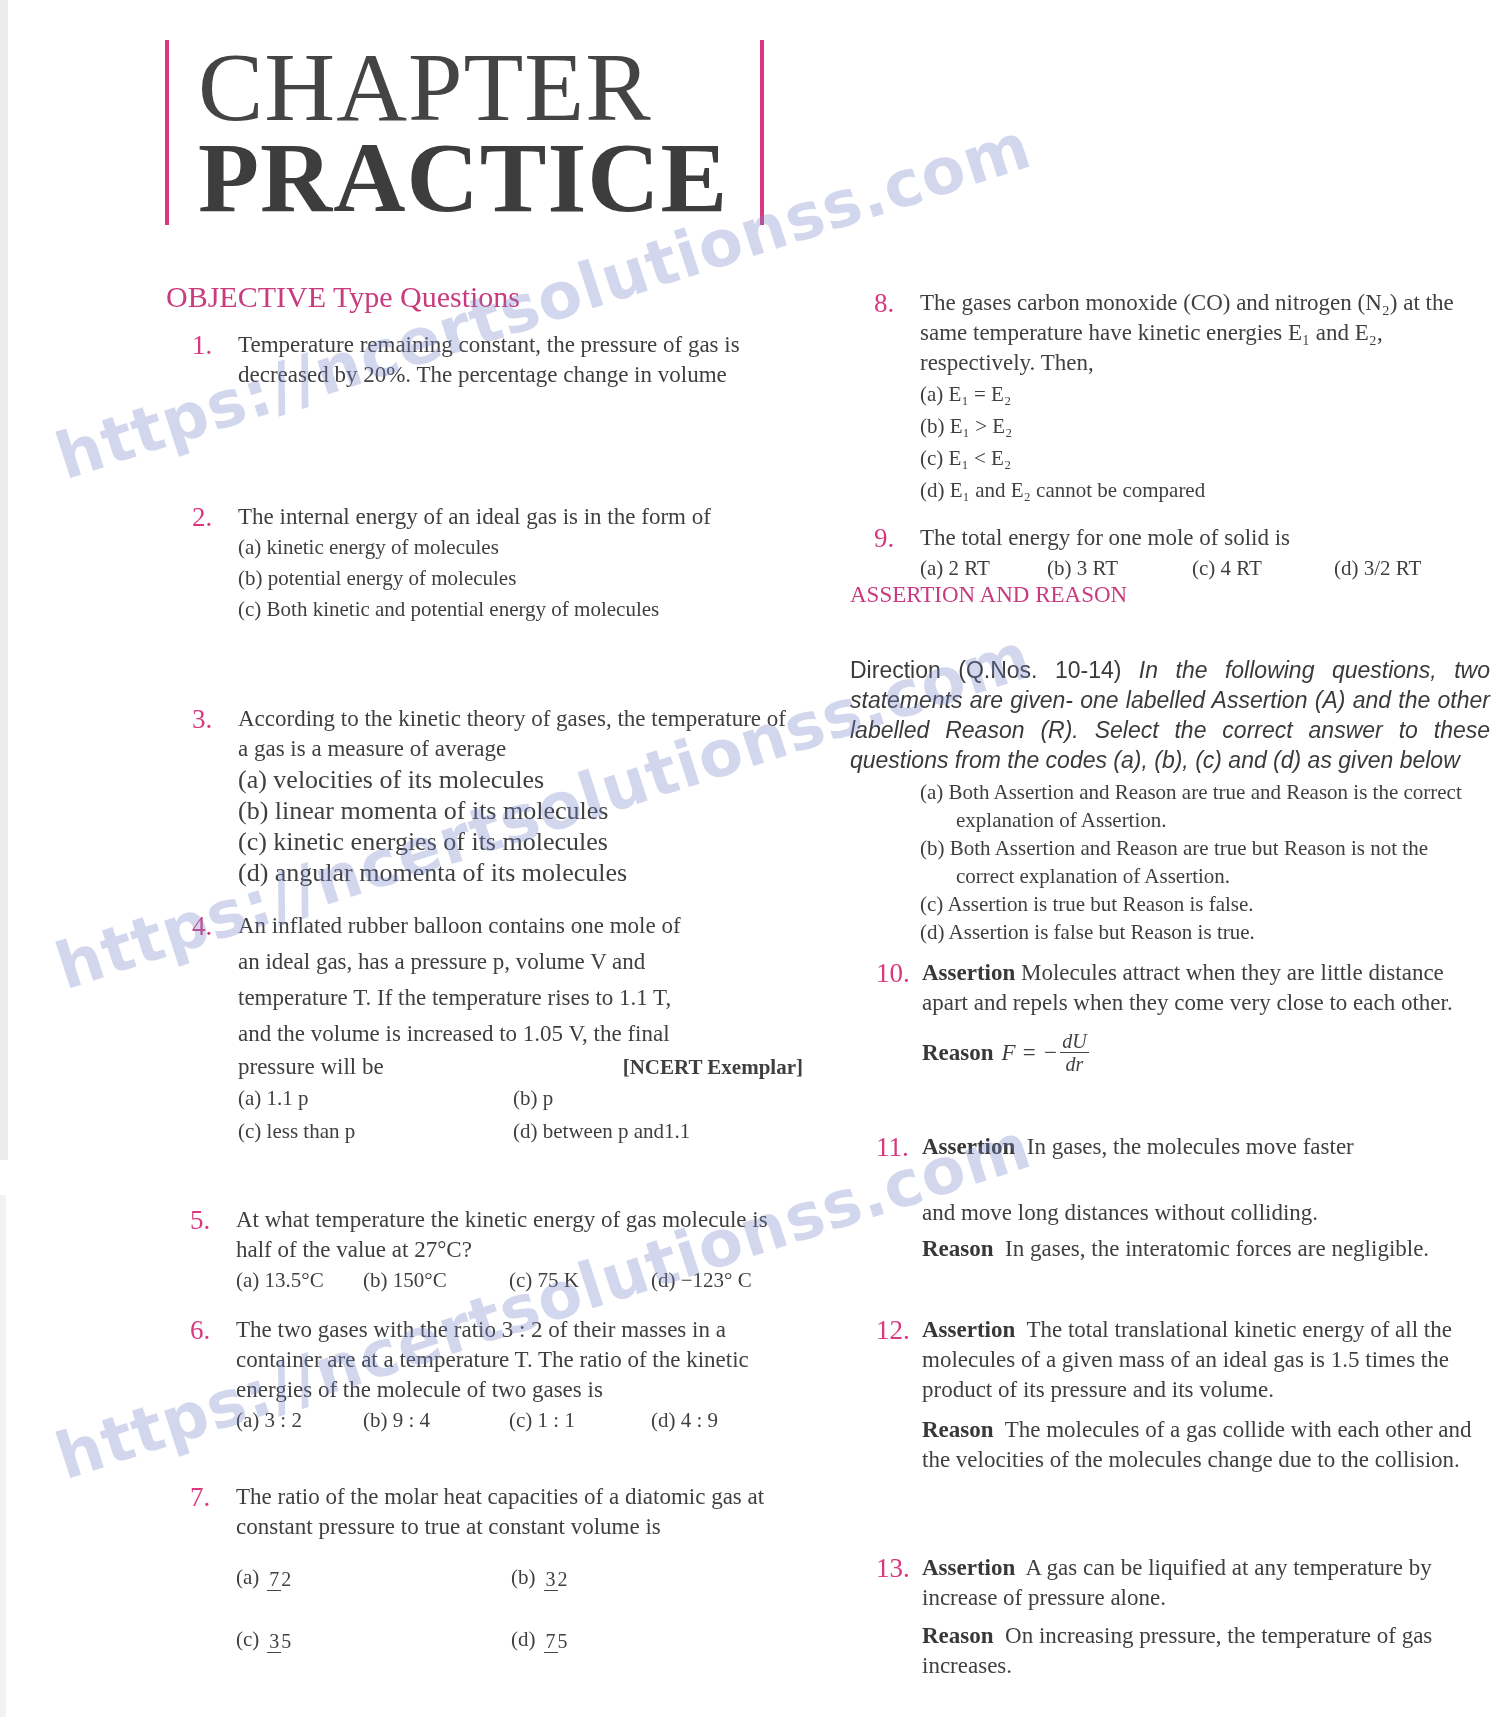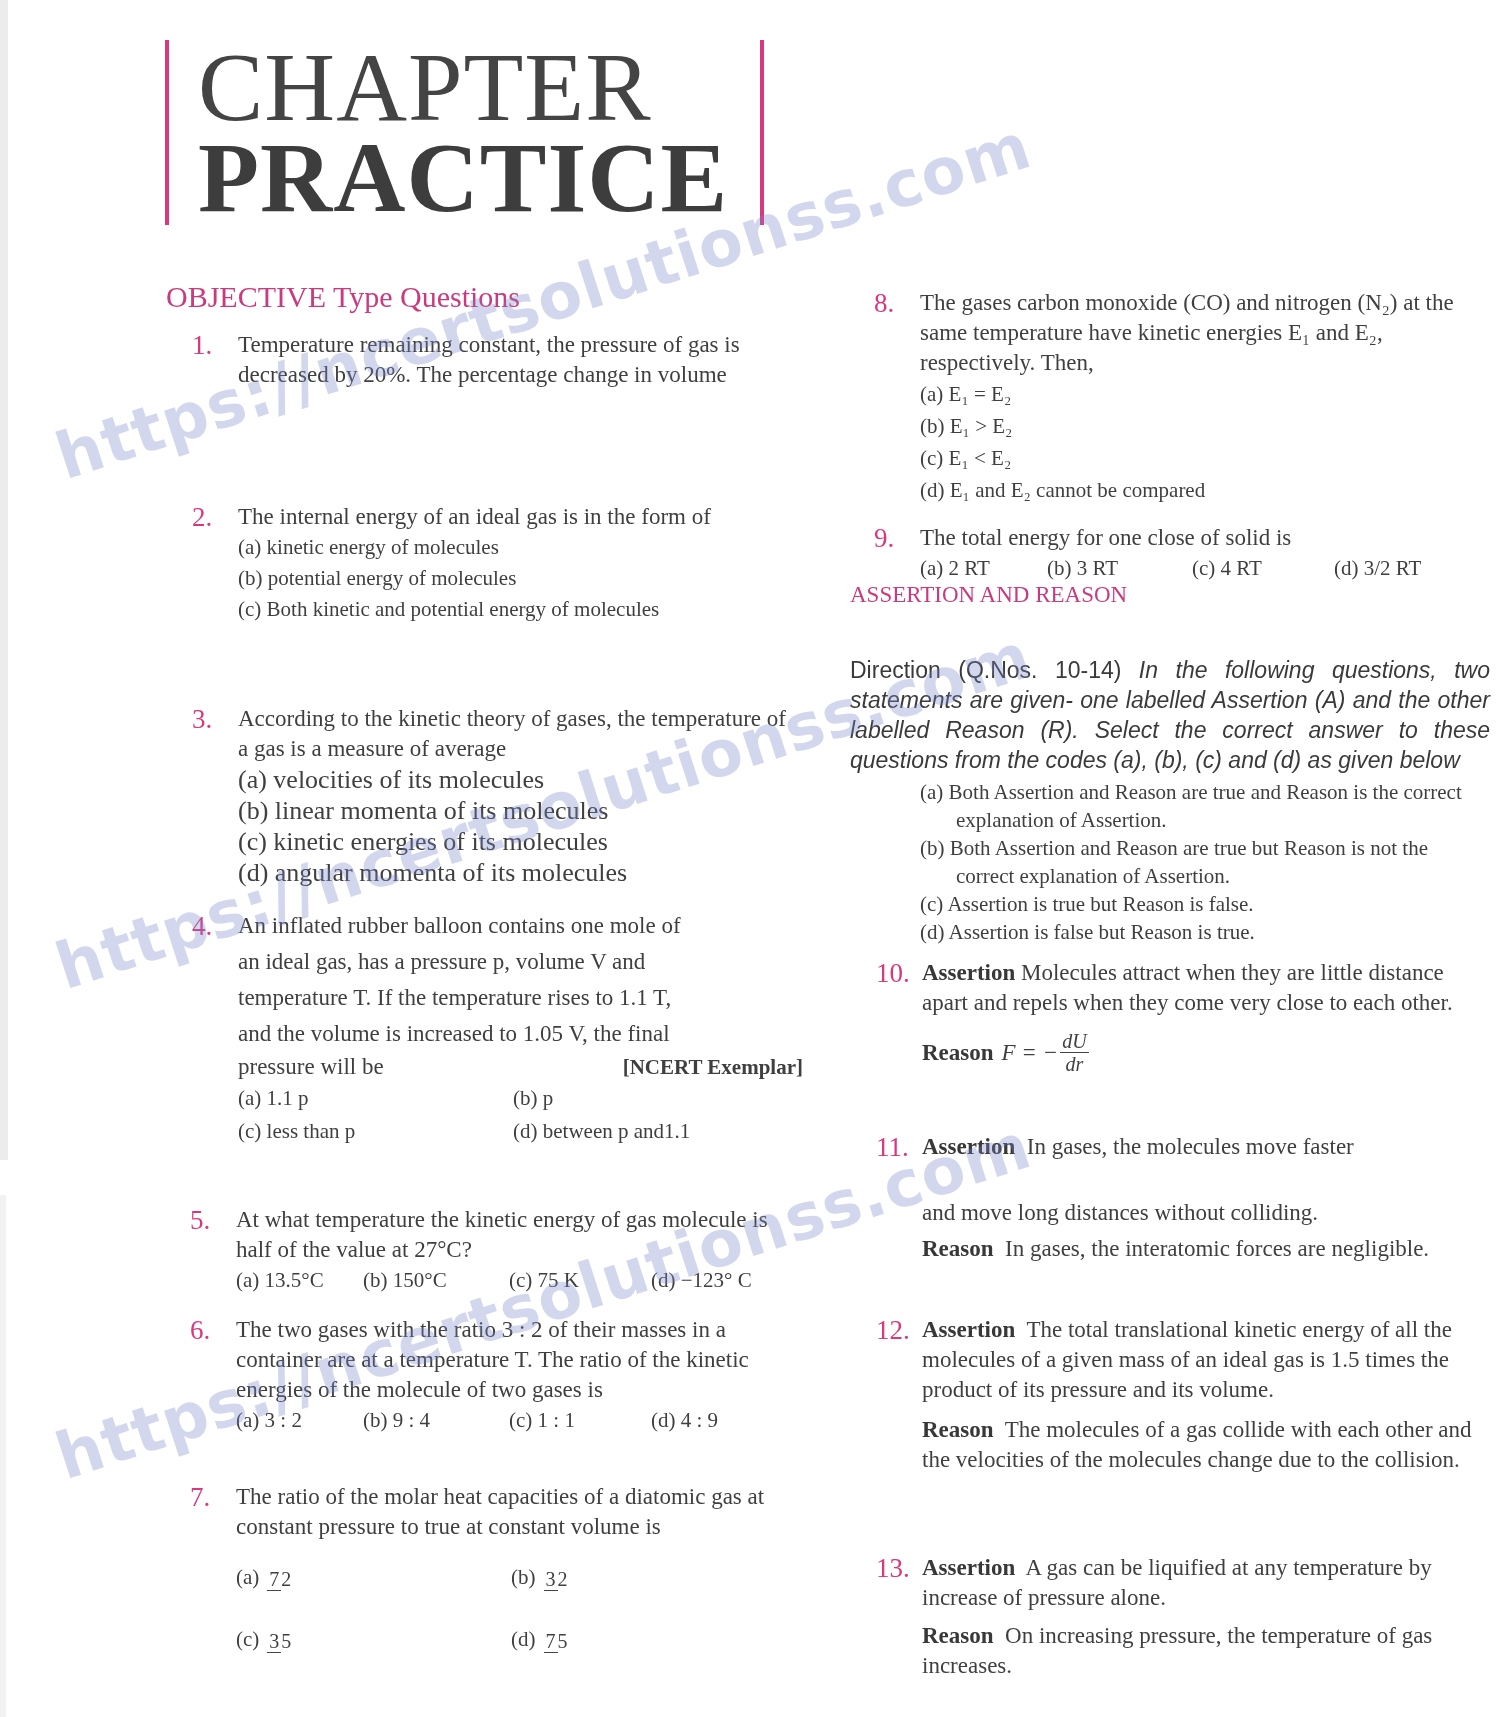--- a/index.html
+++ b/index.html
@@ -144,21 +144,21 @@
   <div style="font-size:21px; line-height:32px;">
     <span class="opt">(a)  E₁ = E₂</span>
     <span class="opt">(b)  E₁ &gt; E₂</span>
     <span class="opt">(c)  E₁ &lt; E₂</span>
     <span class="opt">(d)  E₁ and E₂ cannot be compared</span>
   </div>
 </div>
 
 <div class="q" style="left:920px; top:523px; width:560px;">
   <span class="num">9.</span>
-  <span class="stem">The total energy for one close of solid is</span>
+  <span class="stem">The total energy for one mole of solid is</span>
   <div class="opt-row" style="font-size:21px;">
     <span style="width:127px">(a)  2 RT</span>
     <span style="width:145px">(b)  3 RT</span>
     <span style="width:142px">(c)  4 RT</span>
     <span>(d)  3/2 RT</span>
   </div>
 </div>
 
 <div class="section-title" style="left:850px; top:583px; font-size:23px;">ASSERTION AND REASON</div>
 

